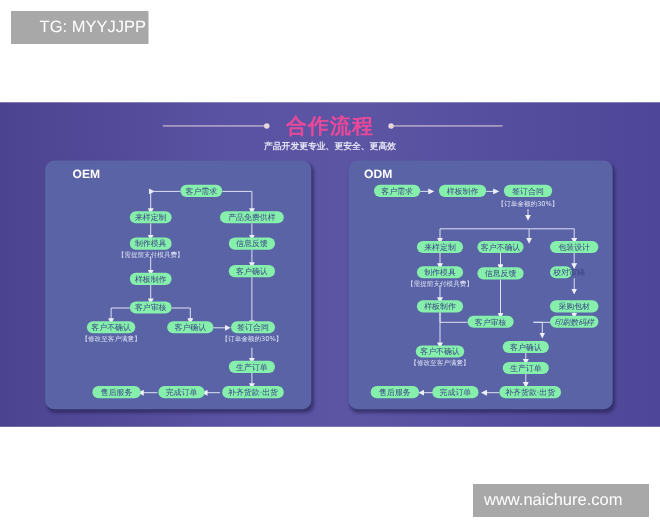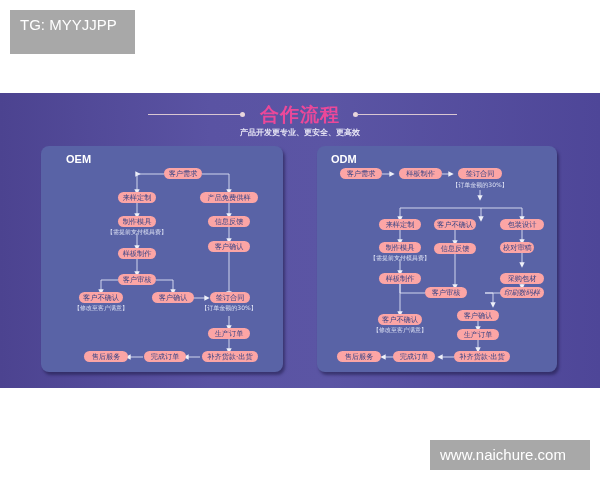--- a/index.html
+++ b/index.html
@@ -1,32 +1,32 @@
 <!DOCTYPE html>
 <html><head>
 <meta charset="utf-8">
 <style>
   html, body { margin:0; padding:0; }
   body { width:600px; height:480px; background:#ffffff; position:relative; overflow:hidden;
          font-family:"DejaVu Sans", sans-serif; }
   .wm { position:absolute; background:#a8a8a8; color:#ffffff; font-family:"Liberation Sans", sans-serif; }
-  #wm-tl { left:10px; top:10px; width:125px; height:44px; font-size:15px; line-height:30px; padding-left:10px; box-sizing:border-box; }
+  #wm-tl { left:10px; top:10px; width:125px; height:30px; font-size:15px; line-height:30px; padding-left:26px; box-sizing:border-box; }
   #wm-br { left:430px; top:440px; width:160px; height:30px; font-size:15px; line-height:30px; padding-left:10px; box-sizing:border-box; }
   #band { position:absolute; left:0; top:93px; width:600px; height:295px;
           background:linear-gradient(90deg,#4c4390 0%,#5a53a3 35%,#5b55a4 55%,#4e4698 100%); }
   #title { position:absolute; left:0; width:600px; top:102px; text-align:center; color:#ec4899; font-size:19px; font-weight:bold; letter-spacing:1px; }
   #subtitle { position:absolute; left:0; width:600px; top:127px; text-align:center; color:#e6e4f4; font-size:8px;font-weight:bold; }
   .tline { position:absolute; top:114px; height:1px; background:#d9c7d2; }
   .tdot { position:absolute; top:112px; width:5px; height:5px; border-radius:50%; background:#e8d6dc; }
   .panel { position:absolute; top:146px; height:226px; background:#5963a6; border-radius:8px;
            box-shadow:2px 3px 3px rgba(30,25,70,0.55);text-align:center; }
   #oem { left:41px; width:242px; }
   #odm { left:317px; width:240px; }
   .ptitle { position:absolute; left:25px; top:7px; color:#ffffff; font-weight:bold; font-size:11px; font-family:"Liberation Sans", sans-serif; }
-  .node { position:absolute; height:11px; line-height:11px; border-radius:6px; background:#fca5a5; color:#3a4585;
+  .node { position:absolute; height:11px; line-height:11px; border-radius:6px; background:#86efac; color:#3a4585;
           font-size:7.2px; text-align:center; white-space:nowrap; box-sizing:border-box; padding:0 3px; }
   .note { position:absolute; color:#dfe3f5; font-size:6px; white-space:nowrap; transform:translateX(-50%); }
   svg.links { position:absolute; left:0; top:0; width:600px; height:480px; pointer-events:none; }
 </style>
 </head>
 <body>
 
 <div id="wm-tl" class="wm">TG: MYYJJPP</div>
 
 <div id="band"></div>
@@ -117,21 +117,21 @@
 <div class="node" style="left:340px;top:168px;width:42px;">客户需求</div>
 <div class="node" style="left:399px;top:168px;width:43px;">样板制作</div>
 <div class="node" style="left:458px;top:168px;width:44px;">签订合同</div>
 <div class="note" style="left:480px;top:181px;">【订单金额的30%】</div>
 <div class="node" style="left:379px;top:219px;width:42px;">来样定制</div>
 <div class="node" style="left:434px;top:219px;width:42px;">客户不确认</div>
 <div class="node" style="left:500px;top:219px;width:44px;">包装设计</div>
 <div class="node" style="left:379px;top:242px;width:42px;">制作模具</div>
 <div class="note" style="left:400px;top:254px;">【需提前支付模具费】</div>
 <div class="node" style="left:434px;top:243px;width:42px;">信息反馈</div>
-<div class="node" style="left:500px;top:242px;width:34px;">校对审稿</div>
+<div class="node" style="left:500px;top:242px;width:20px;">校对审稿</div>
 <div class="node" style="left:500px;top:273px;width:44px;">采购包材</div>
 <div class="node" style="left:379px;top:273px;width:42px;">样板制作</div>
 <div class="node" style="left:425px;top:287px;width:42px;">客户审核</div>
 <div class="node" style="left:500px;top:287px;width:44px;font-style:italic;">印刷数码样</div>
 <div class="node" style="left:378px;top:314px;width:44px;">客户不确认</div>
 <div class="note" style="left:400px;top:326px;">【修改至客户满意】</div>
 <div class="node" style="left:457px;top:310px;width:42px;">客户确认</div>
 <div class="node" style="left:457px;top:329px;width:42px;">生产订单</div>
 <div class="node" style="left:454px;top:351px;width:56px;">补齐货款·出货</div>
 <div class="node" style="left:393px;top:351px;width:42px;">完成订单</div>

